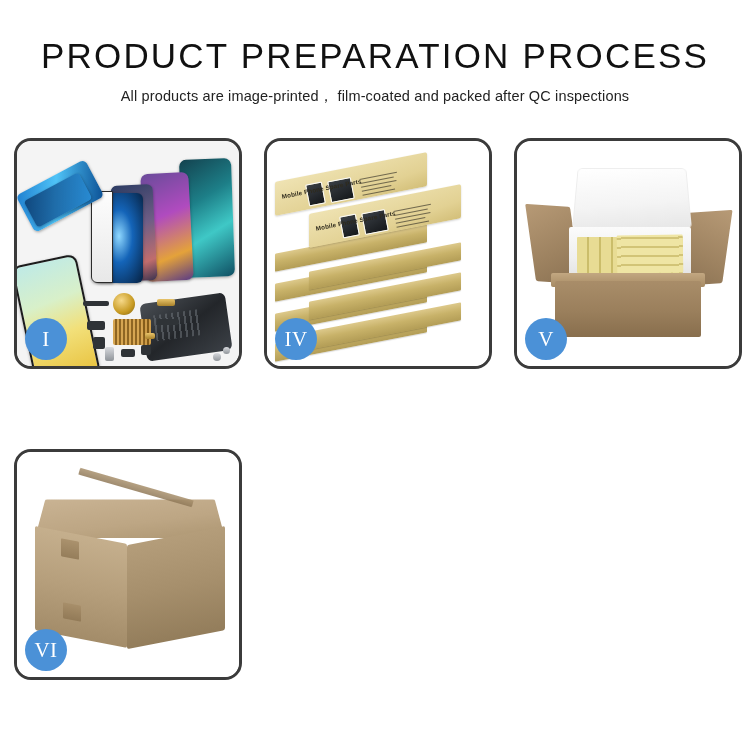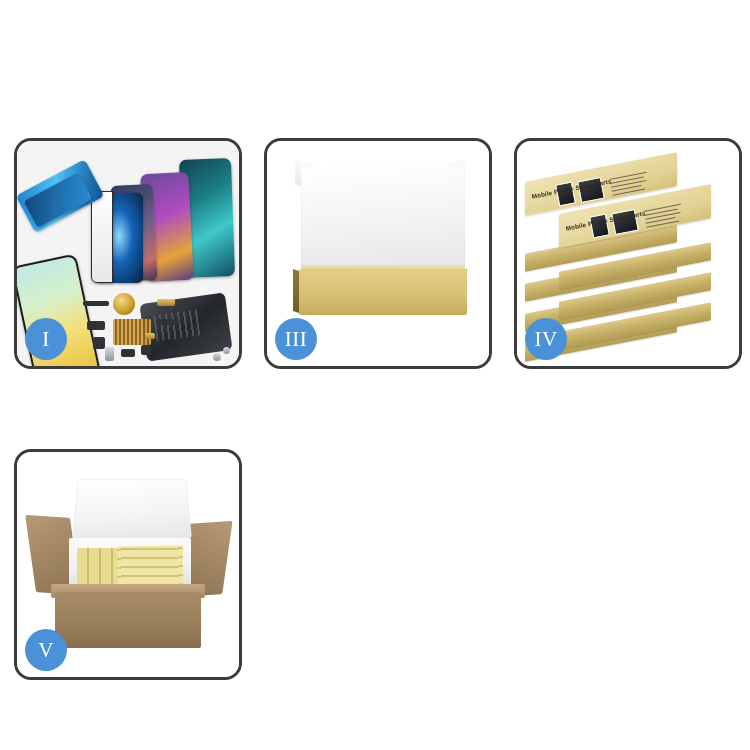--- a/index.html
+++ b/index.html
@@ -404,20 +404,22 @@
     position: absolute; background: linear-gradient(180deg,#a68d68,#8e7653);
     opacity: .85; border-radius: 1px;
   }
   .p6 .tape1 { left: 44px; top: 88px; width: 18px; height: 18px; transform: skewY(11deg); }
   .p6 .tape2 { left: 46px; top: 152px; width: 18px; height: 16px; transform: skewY(11deg); }
 </style>
 </head>
 <body>
 
 <div class="header">
+  <div class="main-title">PRODUCT PREPARATION PROCESS</div>
+  <div class="sub-title">All products are image-printed， film-coated and packed after QC inspections</div>
 </div>
 
 <div class="grid">
 
   <div class="panel">
     <div class="panel-inner p1">
       <div class="phone ph-teal"></div>
       <div class="phone ph-purple"></div>
       <div class="phone ph-rose"></div>
       <div class="phone ph-blueglow"></div>
@@ -437,33 +439,20 @@
       <div class="part silver" style="left:88px;top:206px;width:9px;height:14px;"></div>
       <div class="part" style="left:124px;top:204px;width:10px;height:10px;"></div>
       <div class="part gold" style="left:128px;top:192px;width:10px;height:6px;"></div>
       <div class="part silver" style="left:196px;top:212px;width:8px;height:8px;border-radius:50%;"></div>
       <div class="part silver" style="left:206px;top:206px;width:7px;height:7px;border-radius:50%;"></div>
     </div>
     <div class="badge">I</div>
   </div>
 
 
-  <div class="panel">
-    <div class="panel-inner p3">
-      <div class="lid-flap-l"></div>
-      <div class="lid-flap-r"></div>
-      <div class="lid"></div>
-      <div class="contents"></div>
-      <div class="box-rim"></div>
-      <div class="box-side-l"></div>
-      <div class="box-side-r"></div>
-      <div class="box-front"></div>
-    </div>
-    <div class="badge">III</div>
-  </div>
 
   <div class="panel">
     <div class="panel-inner p4">
       <div class="stack">
 
         <div class="edge" style="left:8px;top:188px;width:152px;height:18px;transform:skewY(-11deg);"></div>
         <div class="edge" style="left:42px;top:176px;width:152px;height:18px;transform:skewY(-11deg);"></div>
         <div class="edge" style="left:8px;top:158px;width:152px;height:18px;transform:skewY(-11deg);"></div>
         <div class="edge" style="left:42px;top:146px;width:152px;height:18px;transform:skewY(-11deg);"></div>
         <div class="edge" style="left:8px;top:128px;width:152px;height:18px;transform:skewY(-11deg);"></div>
@@ -505,14 +494,25 @@
       <div class="foam-lid"></div>
       <div class="foam-box"></div>
       <div class="inner-yellow"></div>
       <div class="inner-yellow2"></div>
       <div class="carton-rim"></div>
       <div class="carton-front"></div>
     </div>
     <div class="badge">V</div>
   </div>
 
+  <div class="panel">
+    <div class="panel-inner p6">
+      <div class="c-top"></div>
+      <div class="c-seam"></div>
+      <div class="c-left"></div>
+      <div class="c-right"></div>
+      <div class="c-tape tape1"></div>
+      <div class="c-tape tape2"></div>
+    </div>
+    <div class="badge">VI</div>
+  </div>
 
 </div>
 
 </body></html>

